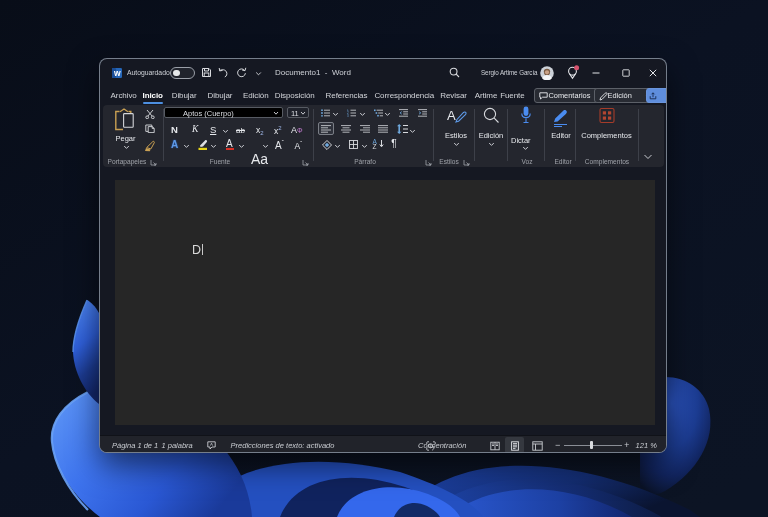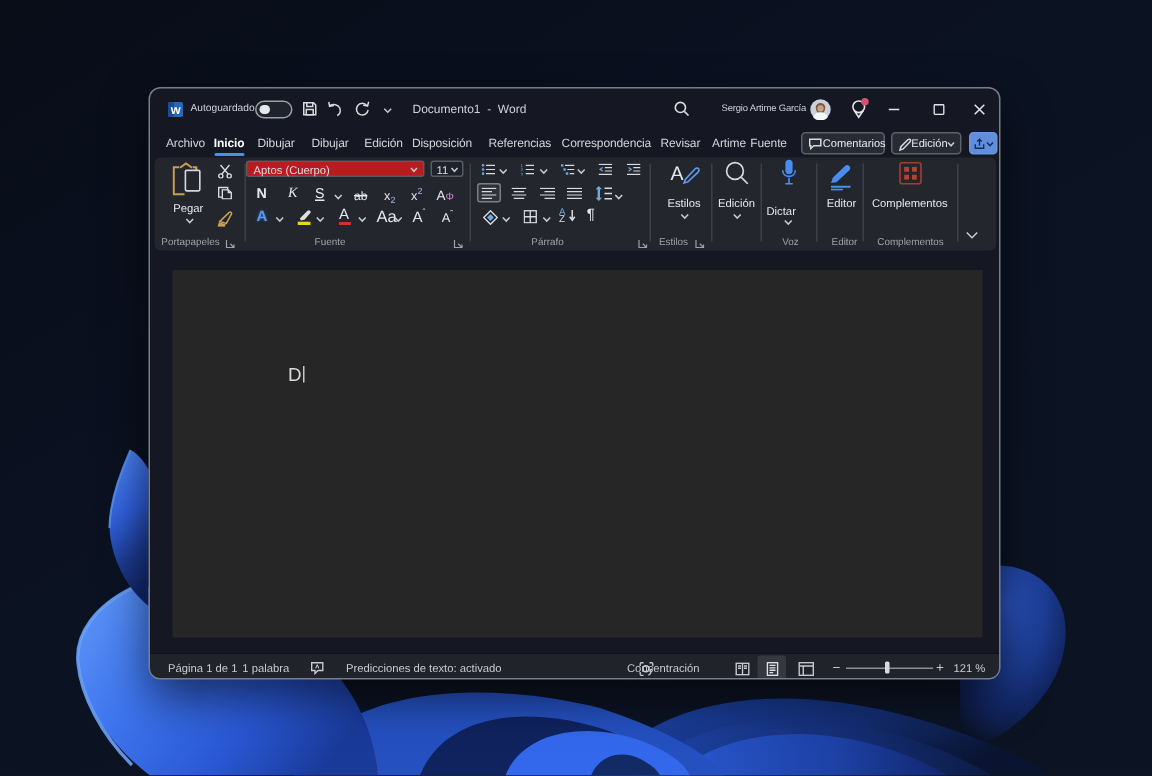--- a/index.html
+++ b/index.html
@@ -16,35 +16,35 @@
   #toggle{position:absolute;left:70px;top:8px;width:23px;height:10px;border:1px solid #9a9fa8;
           border-radius:6px;background:#20232c;}
   #toggle .knob{position:absolute;left:2px;top:1.5px;width:6.5px;height:6.5px;border-radius:50%;background:#e6e8ea;}
   
   .wbtn{position:absolute;top:6px;width:16px;height:16px;color:#e3e5e8;text-align:center;}
   
   #tabs{position:absolute;left:4px;top:28px;width:100%;height:18px;}
   .tab{position:absolute;top:4px;color:#d2d4d9;font-size:8px;letter-spacing:-0.08px;white-space:nowrap;}
   .tab.sel{color:#fff;font-weight:bold;}
   .pillbtn{position:absolute;top:1px;height:13px;border:1px solid #5c6068;border-radius:3px;
-           background:#282b33;color:#e8eaed;font-size:7.4px;line-height:13px;white-space:nowrap;box-sizing:content-box;}
+           background:#282b33;color:#e8eaed;font-size:7.4px;line-height:13px;white-space:nowrap;box-sizing:content-box;padding-left:14px;}
   
   #ribbon{position:absolute;left:3px;top:46px;width:561px;height:62px;background:#24262e;border-radius:4px;}
   .sep{position:absolute;top:4px;width:1px;height:52px;background:#3d4049;}
   .glabel{position:absolute;top:53px;color:#9fa2a9;font-size:6.6px;white-space:nowrap;text-align:center;}
   .launch{position:absolute;top:54px;width:7px;height:7px;}
   .ric{position:absolute;color:#e6e8ec;}
   .caret{position:absolute;width:7px;height:7px;}
   
   #docarea{position:absolute;left:0;top:110px;width:100%;height:266px;background:#151822;}
   #page{position:absolute;left:15px;top:11px;width:540px;height:245px;background:#262626;}
   
   #status{position:absolute;left:0;top:376px;width:100%;height:19px;background:#21232a;
           border-top:1px solid #101218;box-sizing:border-box;}
-  .stxt{position:absolute;top:5px;color:#c9ccd1;font-size:7.5px;white-space:nowrap;}
+  .stxt{position:absolute;top:5px;color:#c9ccd1;font-size:7.5px;white-space:nowrap;font-style:italic;}
 </style></head>
 <body>
 <svg id="wall" width="768" height="517" viewBox="0 0 768 517">
   <defs>
     <linearGradient id="bg" x1="0" y1="0" x2="0.9" y2="1">
       <stop offset="0" stop-color="#080d18"></stop>
       <stop offset="0.5" stop-color="#0b1222"></stop>
       <stop offset="1" stop-color="#0c1424"></stop>
     </linearGradient>
     <linearGradient id="ribL" x1="0" y1="0.1" x2="1" y2="0.6">
@@ -220,21 +220,21 @@
     <svg class="abs" style="left:41px;top:34.5px" width="12" height="12" viewBox="0 0 12 12">
       <path d="M1 11 L2 8 L6.5 9.5 L5.8 11.2 Z" fill="#c9a053"></path>
       <path d="M2.6 7.6 L8.8 1.6 C9.6 0.9 10.8 1.8 10.3 2.7 L6.9 8.9 Z" fill="none" stroke="#c9a053" stroke-width="1"></path>
     </svg>
     <div class="glabel" style="left:4px;width:40px;">Portapapeles</div>
     <svg class="launch" style="left:47px" viewBox="0 0 7 7" fill="none" stroke="#9fa2a9" stroke-width="0.8">
         <path d="M1 1 V6 H6 M3.5 3.5 L6 6 M6 4 V6 H4"></path>
       </svg>
     <div class="sep" style="left:59.5px"></div>
 
-    <div class="abs" style="left:61px;top:2px;width:119px;height:11px;border:1px solid #575b63;border-radius:2px;background:#b91c1c;color:#dcdee3;font-size:7.5px;line-height:11px;padding-left:4px;box-sizing:border-box">Aptos (Cuerpo)
+    <div class="abs" style="left:61px;top:2px;width:119px;height:11px;border:1px solid #575b63;border-radius:2px;background:#000000;color:#dcdee3;font-size:7.5px;line-height:11px;padding-left:18px;box-sizing:border-box">Aptos (Cuerpo)
       <svg class="abs" style="right:3px;top:3px" width="6" height="5" viewBox="0 0 6 5" fill="none" stroke="#c8cad0" stroke-width="1">
           <path d="M1 1 L3 3.2 L5 1"></path>
         </svg></div>
     <div class="abs" style="left:184px;top:2px;width:22px;height:11px;border:1px solid #575b63;border-radius:2px;background:#1f222b;color:#dcdee3;font-size:7.5px;line-height:11px;padding-left:3px;box-sizing:border-box">11
       <svg class="abs" style="right:2px;top:3px" width="6" height="5" viewBox="0 0 6 5" fill="none" stroke="#c8cad0" stroke-width="1">
           <path d="M1 1 L3 3.2 L5 1"></path>
         </svg></div>
     <div class="ric" style="left:68px;top:19px;font-size:9.5px;font-weight:bold">N</div>
     <div class="ric" style="left:89px;top:19px;font-size:9.5px;font-style:italic;font-family:'Liberation Serif',serif">K</div>
     <div class="ric" style="left:107px;top:19px;font-size:9.5px;text-decoration:underline">S</div>
@@ -253,21 +253,21 @@
       <path d="M3 6.5 L8 1.5 C9 0.5 10.5 1.5 10 2.8 L6 7.5 L3.5 8 Z" fill="#dcdee3"></path>
       <rect x="1.5" y="8.8" width="8.5" height="2.2" fill="#e8d516"></rect>
     </svg>
     <svg class="abs caret" style="left:107px;top:37.5px" viewBox="0 0 7 7" fill="none" stroke="#c8cad0" stroke-width="1">
         <path d="M1.2 2 L3.5 4.4 L5.8 2"></path>
       </svg>
     <div class="ric" style="left:123px;top:32.5px;font-size:10px">A<div style="position:absolute;left:-0.5px;top:10.5px;width:8.5px;height:2.2px;background:#d93025"></div></div>
     <svg class="abs caret" style="left:134.5px;top:37.5px" viewBox="0 0 7 7" fill="none" stroke="#c8cad0" stroke-width="1">
         <path d="M1.2 2 L3.5 4.4 L5.8 2"></path>
       </svg>
-    <div class="ric" style="left:148px;top:34px;font-size:11px">Aa</div>
+    <div class="ric" style="left:148px;top:46px;font-size:14px">Aa</div>
     <svg class="abs caret" style="left:158.5px;top:37.5px" viewBox="0 0 7 7" fill="none" stroke="#c8cad0" stroke-width="1">
         <path d="M1.2 2 L3.5 4.4 L5.8 2"></path>
       </svg>
     <div class="ric" style="left:172px;top:33.5px;font-size:10px">A<span style="font-size:6px;vertical-align:5px">ˆ</span></div>
     <div class="ric" style="left:191.5px;top:35px;font-size:8.5px">A<span style="font-size:5.5px;vertical-align:4px">ˆ</span></div>
     <div class="glabel" style="left:95px;width:44px;">Fuente</div>
     <svg class="launch" style="left:198.6px" viewBox="0 0 7 7" fill="none" stroke="#9fa2a9" stroke-width="0.8">
         <path d="M1 1 V6 H6 M3.5 3.5 L6 6 M6 4 V6 H4"></path>
       </svg>
     <div class="sep" style="left:210px"></div>

